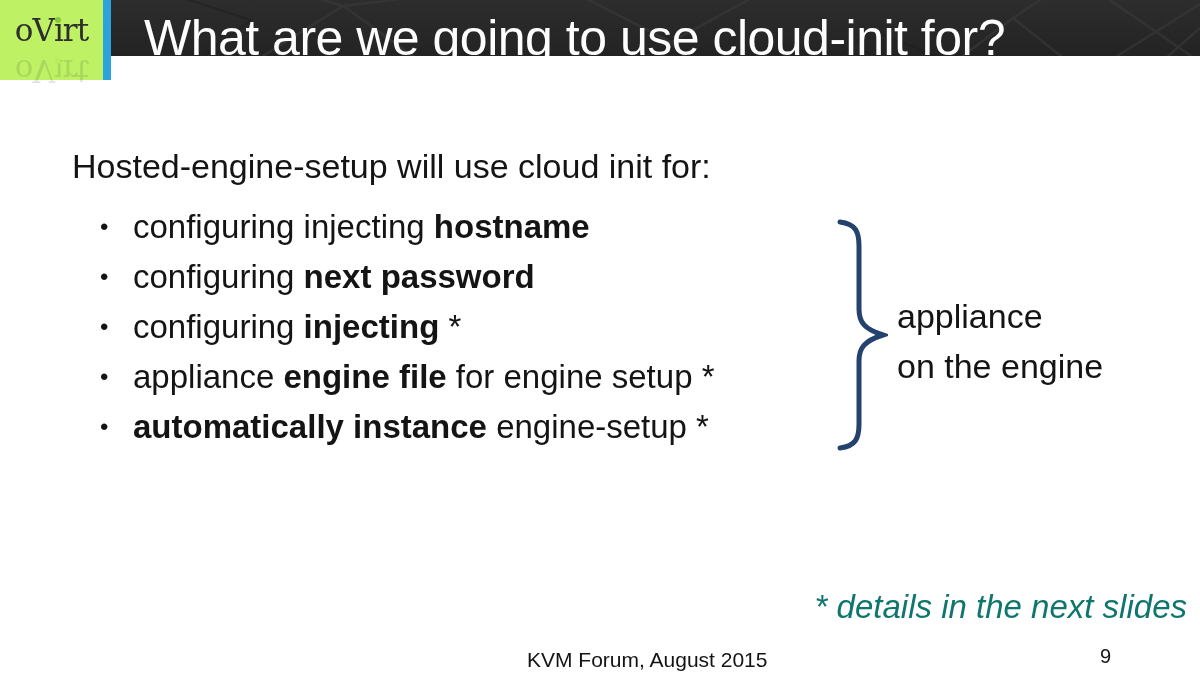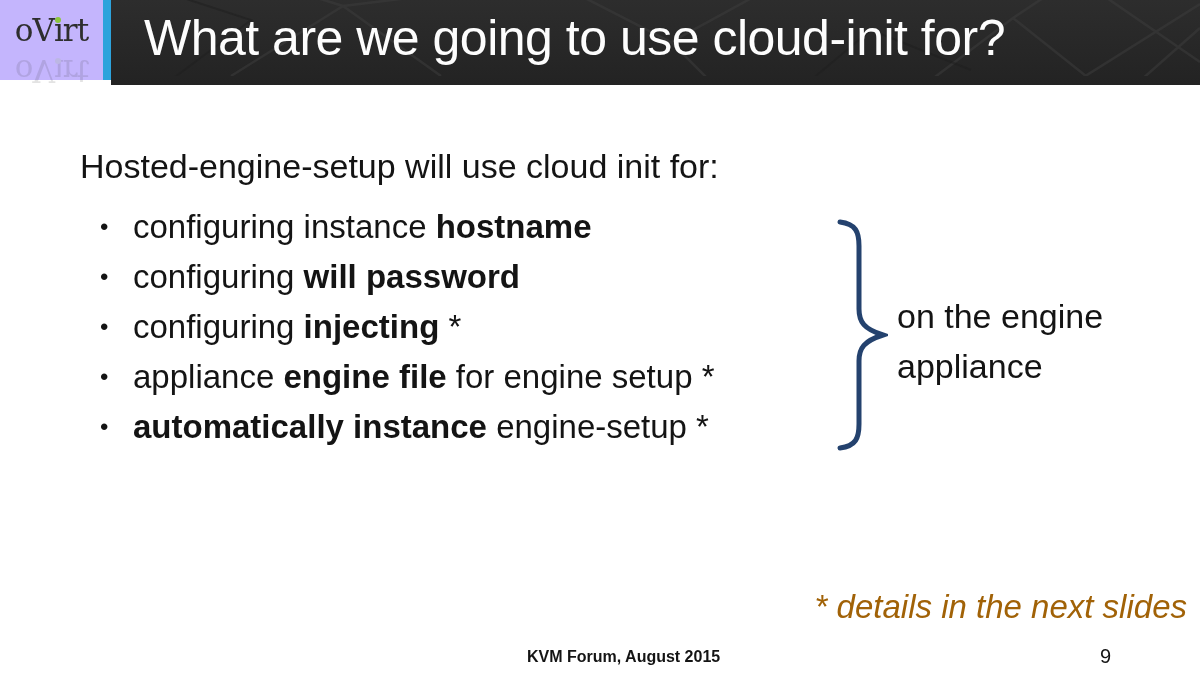--- a/index.html
+++ b/index.html
@@ -2,49 +2,49 @@
 <html><head>
 <meta charset="utf-8">
 <style>
   html,body{margin:0;padding:0;background:#888;}
   .slide{
     position:relative;width:1200px;height:675px;background:#ffffff;
     overflow:hidden;font-family:"Liberation Sans","DejaVu Sans",sans-serif;
     color:#141414;
   }
   
-  .logo-area{position:absolute;left:0;top:0;width:103px;height:80px;background:#c4b5fd;}
+  .logo-area{position:absolute;left:0;top:0;width:103px;height:80px;background:#bef264;}
   .logo{position:absolute;left:0;right:0;top:12px;text-align:center;
         font-family:"DejaVu Serif","Liberation Serif",serif;font-size:31px;
         color:#2e2e2e;letter-spacing:-1px;white-space:nowrap;}
   .logo-reflect{position:absolute;left:0;right:0;top:53px;text-align:center;
         font-family:"DejaVu Serif","Liberation Serif",serif;font-size:31px;
         color:#2e2e2e;letter-spacing:-1px;transform:scaleY(-1);opacity:.13;white-space:nowrap;}
   .iwrap{position:relative;display:inline-block;}
   .idot{position:absolute;left:1px;top:5px;width:6px;height:6px;border-radius:50%;background:#8cc63e;}
   .logo-reflect .idot{top:auto;bottom:5px;}
   .accent-strip{position:absolute;left:103px;top:0;width:8px;height:80px;background:#2da3dc;}
-  .header-bar{position:absolute;left:111px;top:0;width:1089px;height:85px;
+  .header-bar{position:absolute;left:111px;top:0;width:1089px;height:56px;
         background:linear-gradient(#2d2d2d,#232323);overflow:hidden;}
   .header-pattern{position:absolute;left:0;top:0;}
   .slide-title{position:relative;display:block;padding-left:33px;line-height:76px;
         font-size:50px;letter-spacing:-0.5px;color:#fdfdfd;white-space:nowrap;}
   
-  .intro{position:absolute;left:72px;top:147px;font-size:34px;white-space:nowrap;margin-left:8px;}
+  .intro{position:absolute;left:72px;top:147px;font-size:34px;white-space:nowrap;}
   .bullet-list{position:absolute;left:100px;top:202px;margin:0;padding:0;list-style:none;}
   .bullet-list li{position:relative;height:50px;line-height:50px;padding-left:33px;
         font-size:33px;white-space:nowrap;}
   .dot{position:absolute;left:0;top:0;font-size:24px;line-height:50px;}
   .b{font-weight:bold;}
   .brace-svg{position:absolute;left:836px;top:219px;}
   .brace-note{position:absolute;left:897px;top:291px;font-size:34px;line-height:50px;white-space:nowrap;}
   
   .footnote{position:absolute;right:13px;top:588px;font-size:33px;font-style:italic;
-        color:#a16207;white-space:nowrap;}
-  .footer-event{position:absolute;left:527px;top:648px;font-size:16px;font-weight:bold;white-space:nowrap;}
+        color:#0f766e;white-space:nowrap;}
+  .footer-event{position:absolute;left:527px;top:648px;font-size:21px;font-weight:normal;white-space:nowrap;}
   .page-number{position:absolute;left:1100px;top:645px;font-size:20px;}
 </style>
 </head>
 <body>
 
 <div class="slide">
 
   <div class="logo-area">
     <div class="logo">
       <span>oV</span><span class="iwrap"><span>ı</span><span class="idot"></span></span><span>rt</span>
@@ -75,42 +75,42 @@
         <polyline points="700,80 760,30 860,70"></polyline>
       </g>
     </svg>
     <span class="slide-title">What are we going to use cloud-init for?</span>
   </div>
 
   <div class="intro">Hosted-engine-setup will use cloud init for:</div>
 
   <ul class="bullet-list">
     <li>
-      <span class="dot">•</span><span>configuring instance </span><span class="b">hostname</span><span></span>
+      <span class="dot">•</span><span>configuring injecting </span><span class="b">hostname</span><span></span>
     </li>
     <li>
-      <span class="dot">•</span><span>configuring </span><span class="b">will password</span><span></span>
+      <span class="dot">•</span><span>configuring </span><span class="b">next password</span><span></span>
     </li>
     <li>
       <span class="dot">•</span><span>configuring </span><span class="b">injecting</span><span> *</span>
     </li>
     <li>
       <span class="dot">•</span><span>appliance </span><span class="b">engine file</span><span> for engine setup *</span>
     </li>
     <li>
       <span class="dot">•</span><span></span><span class="b">automatically instance</span><span> engine-setup *</span>
     </li>
   </ul>
 
   <svg class="brace-svg" width="52" height="233" viewBox="0 0 52 233">
     <path d="M4,3 C20,5 23,13 23,27 L23,90 C23,103 28,110 47,116 C28,122 23,129 23,142 L23,205 C23,219 20,227 4,229" fill="none" stroke="#24426e" stroke-width="5" stroke-linecap="round"></path>
   </svg>
 
   <div class="brace-note">
+    <div>appliance</div>
     <div>on the engine</div>
-    <div>appliance</div>
   </div>
 
   <div class="footnote">* details in the next slides</div>
   <div class="footer-event">KVM Forum, August 2015</div>
   <div class="page-number">9</div>
 
 </div>
 
 </body></html>

